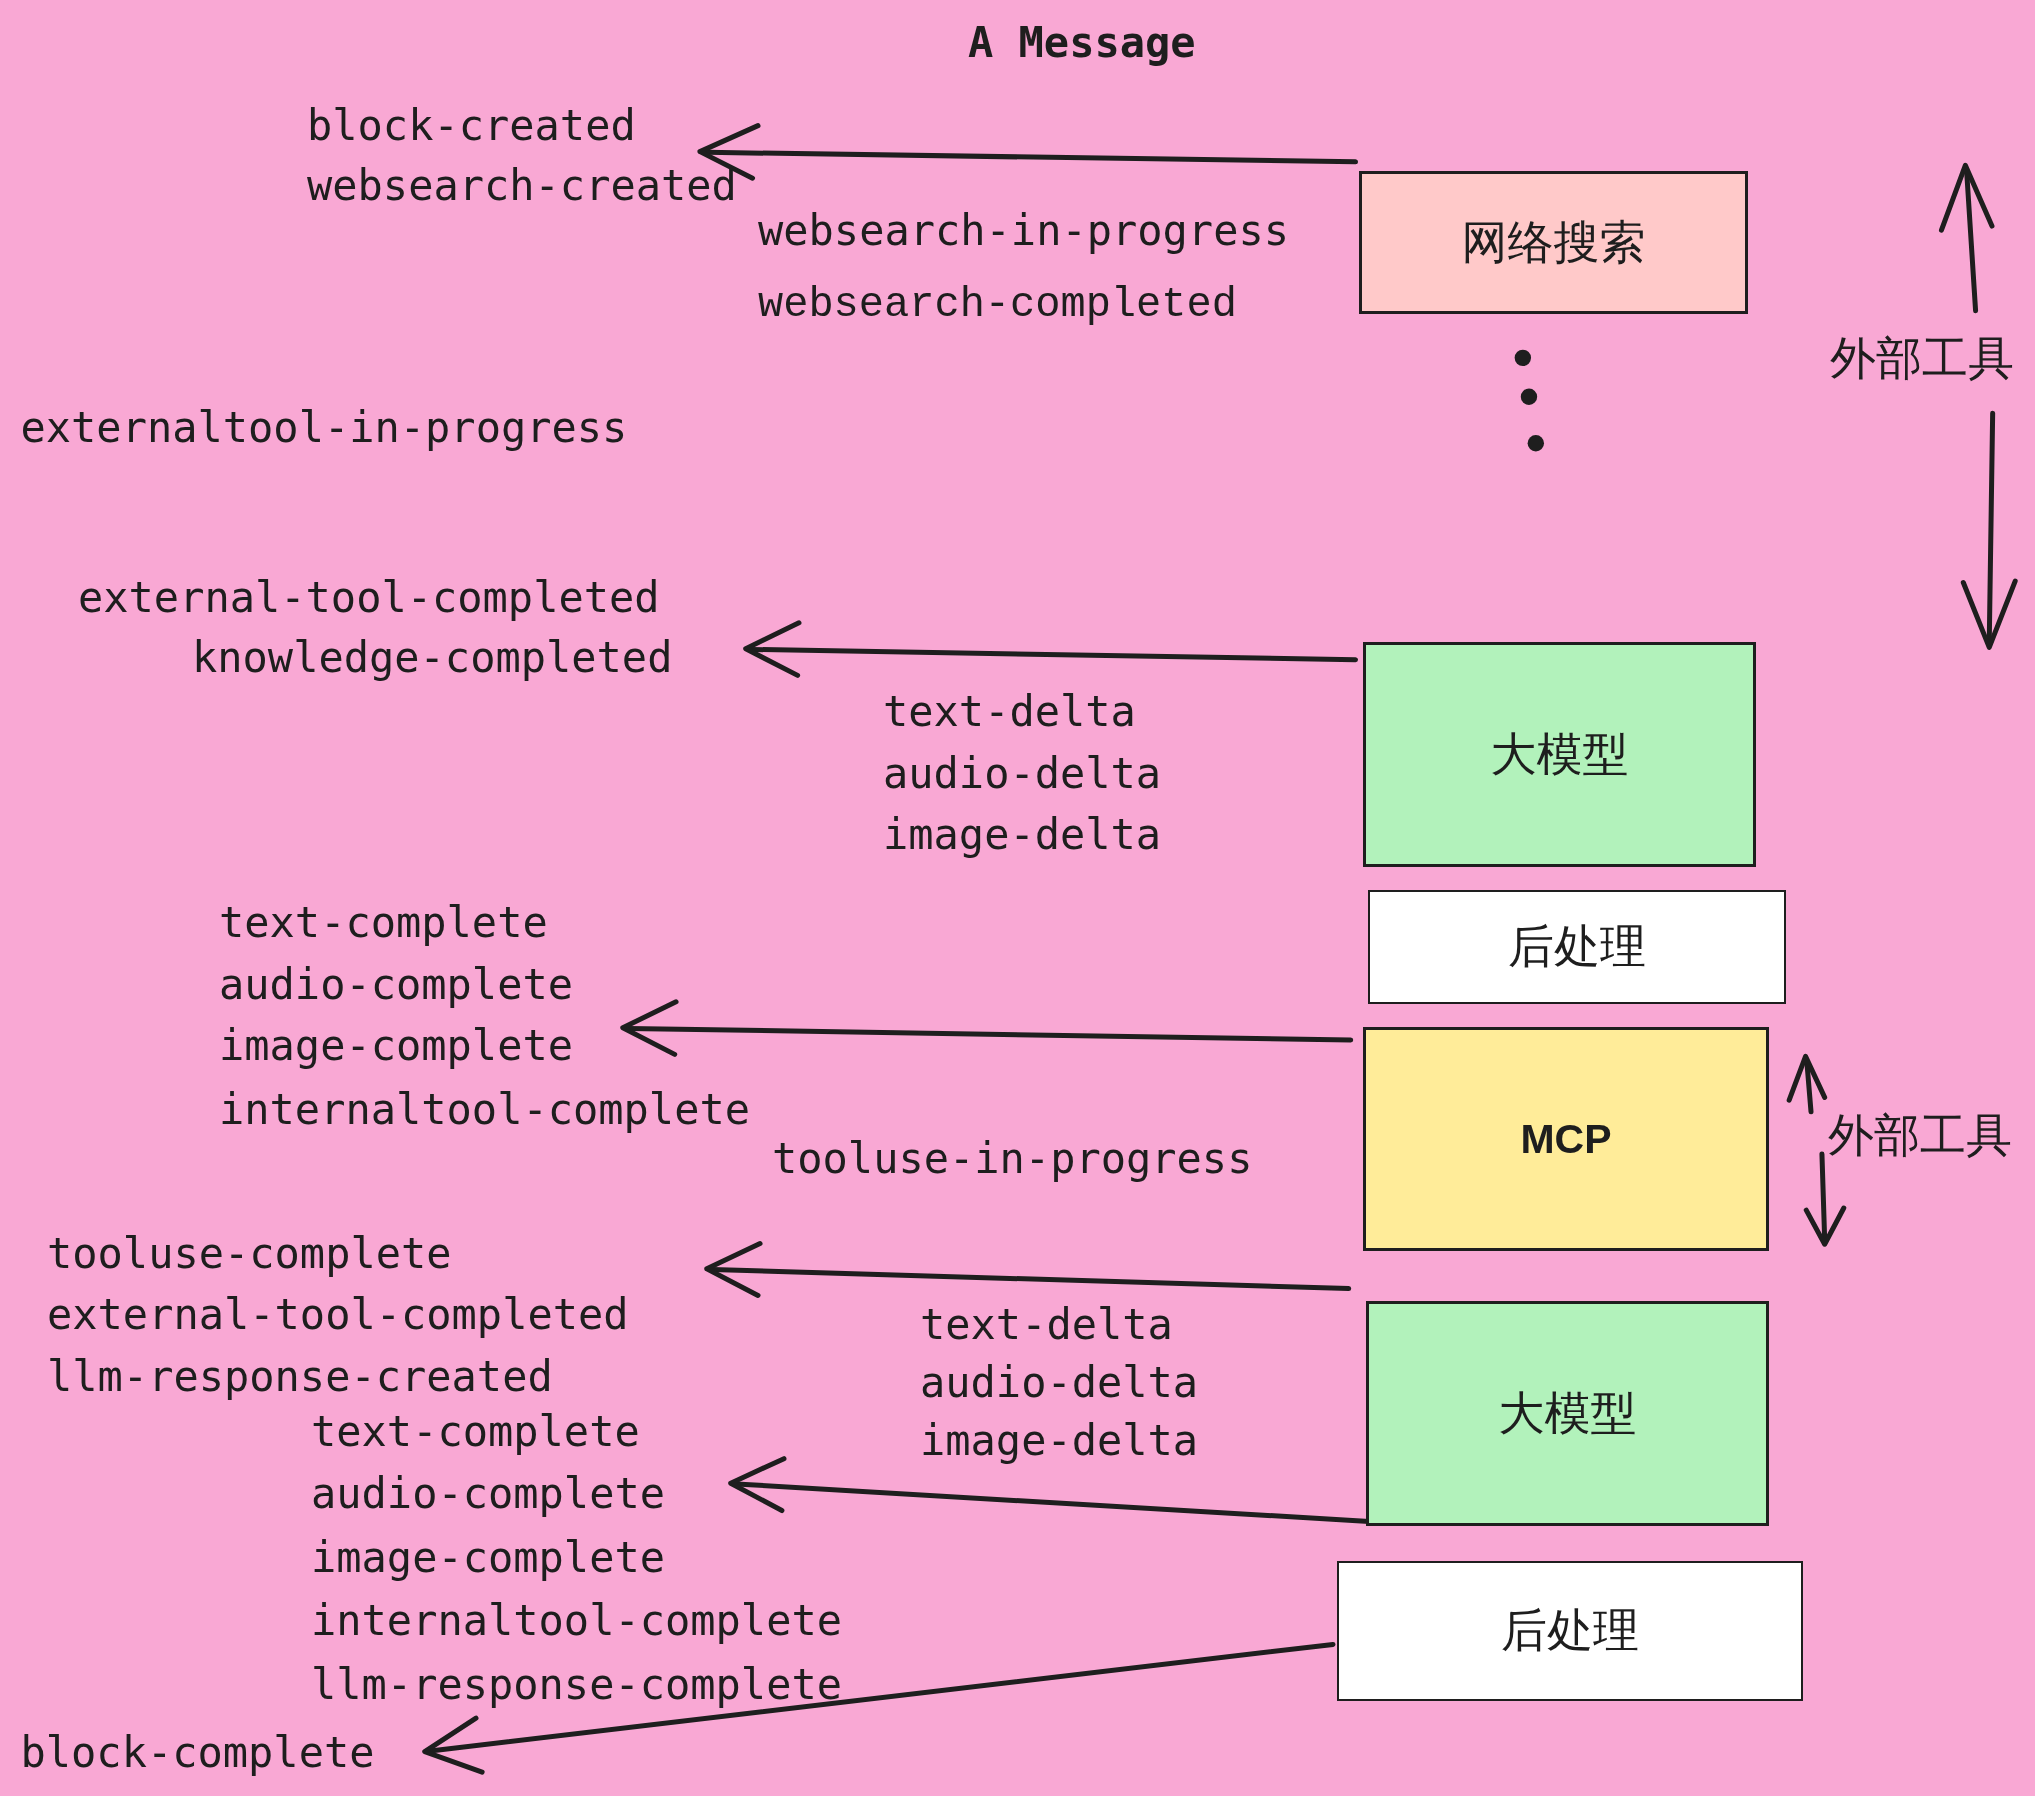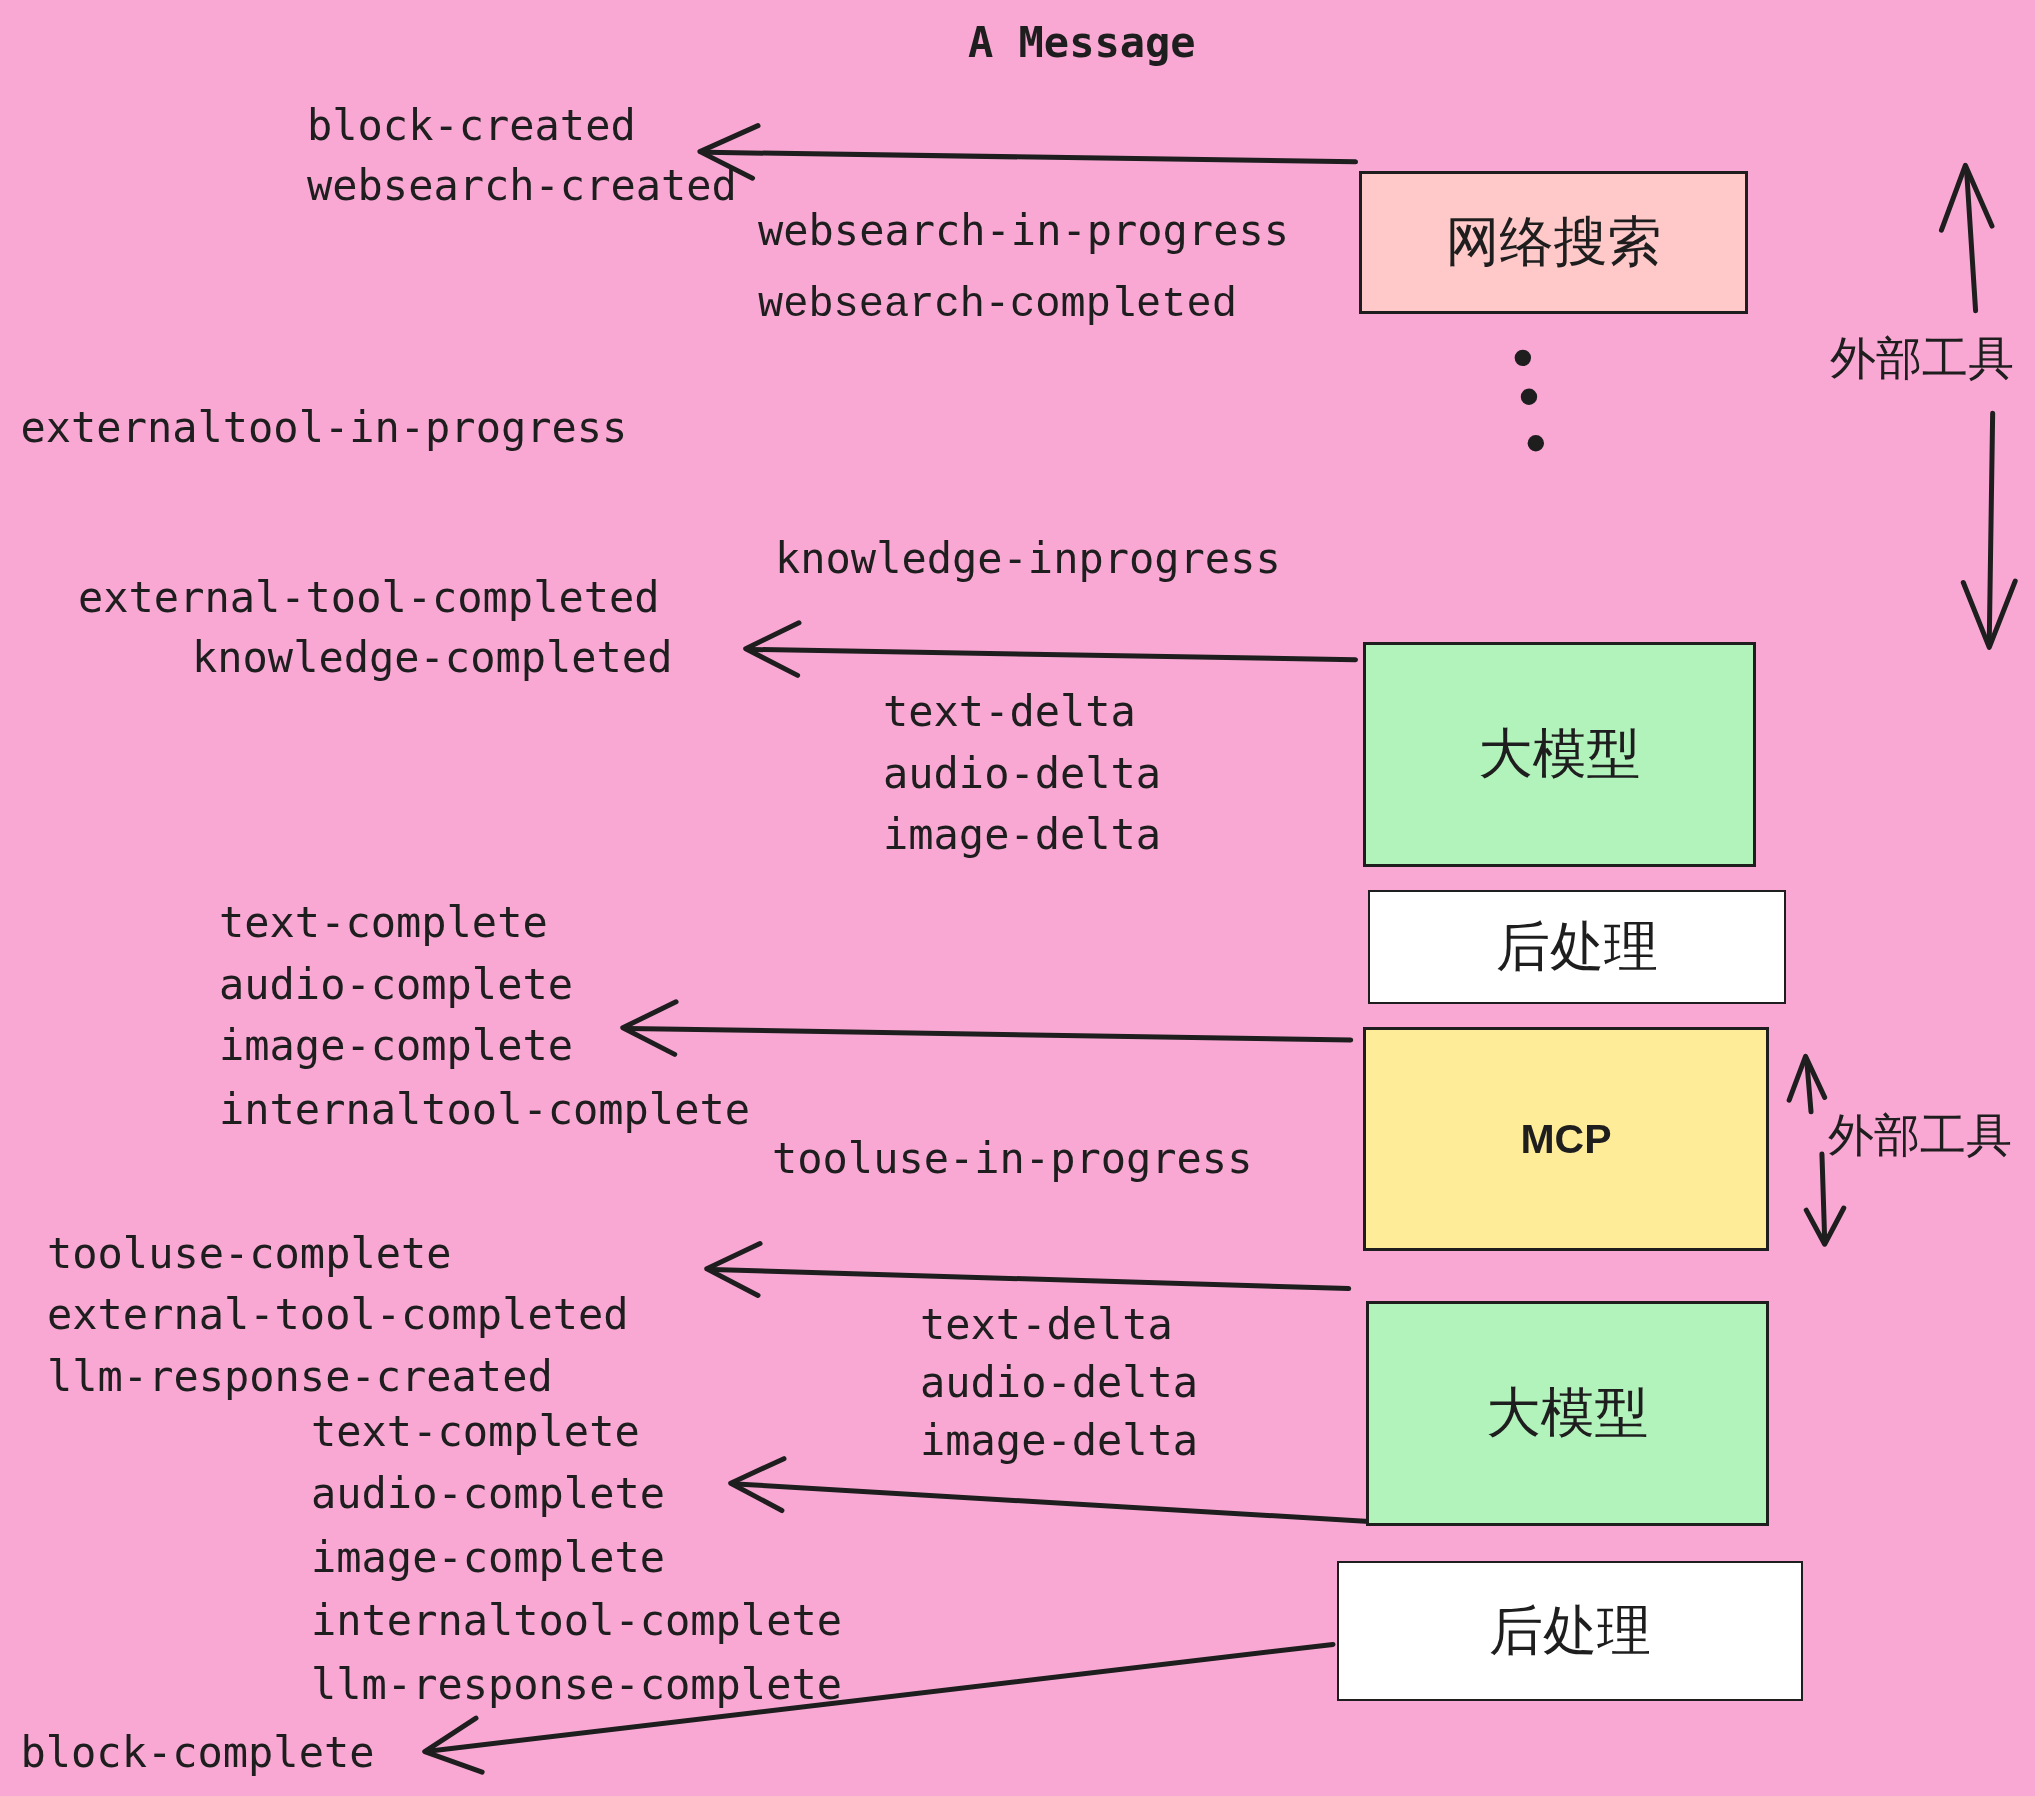--- a/index.html
+++ b/index.html
@@ -1,21 +1,21 @@
 <!DOCTYPE html>
 <html style="font-size:11px"><head>
 <meta charset="utf-8">
 <style>
   html,body{margin:0;padding:0;background:#ffffff;}
   .canvas{position:relative;width:2035px;height:1796px;background:#f9a8d4;overflow:hidden;
           font-family:"DejaVu Sans Mono",monospace;color:#1e1e1e;}
   .evt{position:absolute;font-size:42px;line-height:1;white-space:nowrap;transform:translateY(-50%);color:#1e1e1e;}
   .title{position:absolute;font-size:42px;font-weight:bold;white-space:nowrap;transform:translateY(-50%);}
   .box{position:absolute;display:flex;align-items:center;justify-content:center;box-sizing:border-box;
-       border:3.4px solid #1e1e1e;font-family:"Liberation Sans","DejaVu Sans",sans-serif;font-size:54px;}
+       border:3.4px solid #1e1e1e;font-family:"Liberation Sans","DejaVu Sans",sans-serif;font-size:46px;}
   .box.white{border-width:2.7px;background:#ffffff;}
   .box.mono{font-family:Liberation Sans, sans-serif;font-size:41px;font-weight:bold;}
   .side{position:absolute;font-family:"Liberation Sans","DejaVu Sans",sans-serif;font-size:46px;
         white-space:nowrap;transform:translateY(-50%);color:#1e1e1e;}
   svg.overlay{position:absolute;left:0;top:0;pointer-events:none;}
   svg.overlay *{vector-effect:non-scaling-stroke;}
 </style>
 </head>
 <body>
 
@@ -74,21 +74,20 @@
     </g>
   </svg>
 
   <div class="title" style="left:968px;top:42px;">A Message</div>
 
   <div class="evt" style="left:307px;top:126px;">block-created</div>
   <div class="evt" style="left:307px;top:186px;">websearch-created</div>
   <div class="evt" style="left:758px;top:231px;">websearch-in-progress</div>
   <div class="evt" style="left:758px;top:305px;font-family:Liberation Mono, monospace;">websearch-completed</div>
   <div class="evt" style="left:20.5px;top:428px;">externaltool-in-progress</div>
-  <div class="evt" style="left:775px;top:559px;">knowledge-inprogress</div>
   <div class="evt" style="left:78px;top:598px;">external-tool-completed</div>
   <div class="evt" style="left:192px;top:658px;">knowledge-completed</div>
 
   <div class="evt" style="left:883px;top:712px;">text-delta</div>
   <div class="evt" style="left:883px;top:774px;">audio-delta</div>
   <div class="evt" style="left:883px;top:835px;">image-delta</div>
 
   <div class="evt" style="left:219px;top:923px;">text-complete</div>
   <div class="evt" style="left:219px;top:985px;">audio-complete</div>
   <div class="evt" style="left:219px;top:1046px;">image-complete</div>

